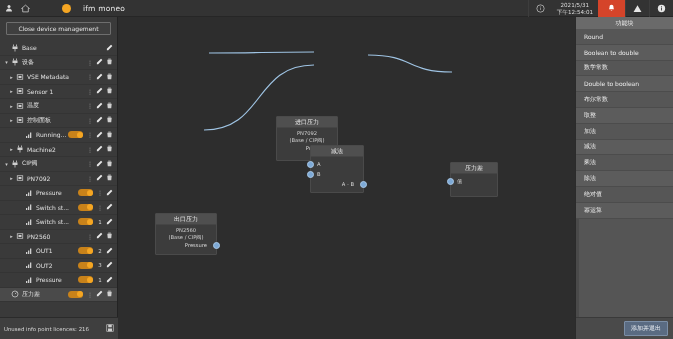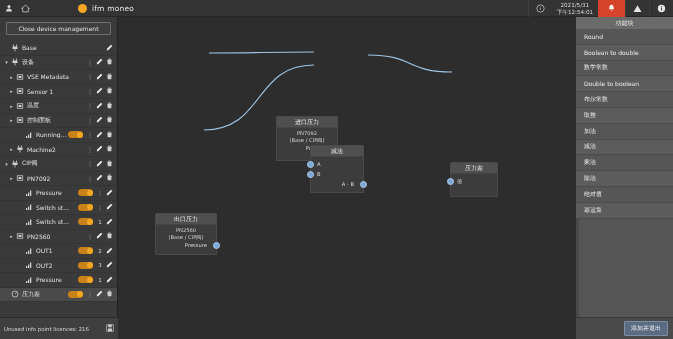--- a/index.html
+++ b/index.html
@@ -15,21 +15,21 @@
   .topbar {
     position: absolute; left: 0; top: 0; width: 673px; height: 17px;
     background: #333333; display: flex; align-items: center;
     border-bottom: 1px solid #262626;
   }
   .tb-icon {
     width: 17px; height: 17px; display: flex; align-items: center; justify-content: center;
     color: #d8d8d8; font-size: 9px;
   }
   .tb-icon svg { display: block; }
-  .brand { display: flex; align-items: center; gap: 5px; margin-left: 44px; }
+  .brand { display: flex; align-items: center; gap: 12px; margin-left: 28px; }
   .brand-dot { width: 9px; height: 9px; border-radius: 50%; background: #f5a623; }
   .brand-text { color: #e8e8e8; font-size: 7.5px; letter-spacing: .2px; }
   .tb-right { margin-left: auto; display: flex; align-items: stretch; height: 17px; }
   .tb-clock {
     color: #dcdcdc; font-size: 5.6px; line-height: 7px; text-align: center;
     padding: 1px 5px 0 5px; display: flex; flex-direction: column; justify-content: center;
   }
   .tb-alarm {
     width: 27px; background: #d5442a; display: flex; align-items: center; justify-content: center;
   }

